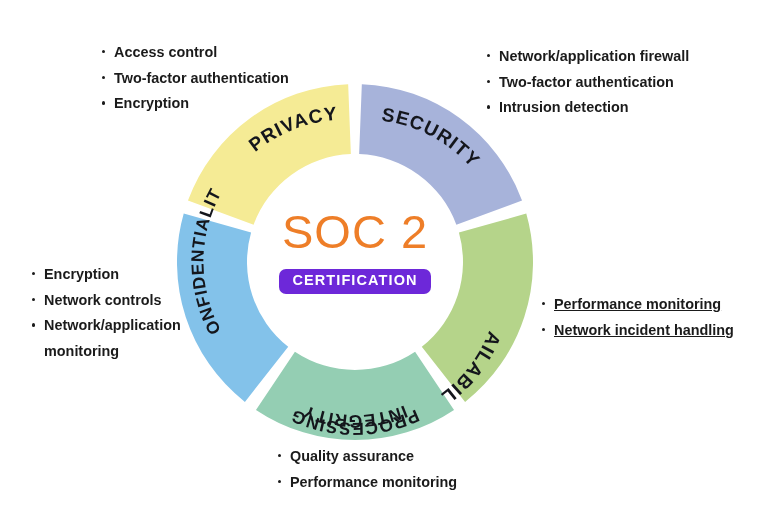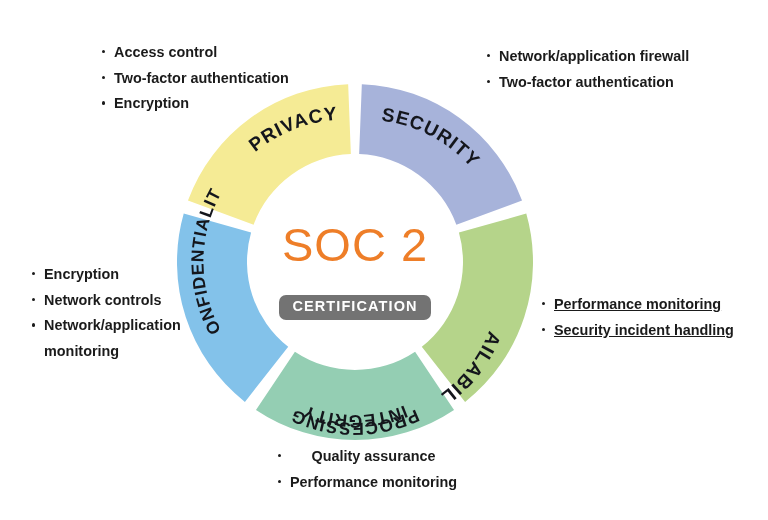--- a/index.html
+++ b/index.html
@@ -56,28 +56,28 @@
     width: 220px;
     text-align: center;
     pointer-events: none;
   }
   .soc2-title {
     font-size: 47px;
     font-weight: 400;
     letter-spacing: 1px;
     color: #ee7e28;
     line-height: 1;
-    margin: 16px;
+    margin: 3px;
     font-family: "Liberation Sans", "DejaVu Sans", sans-serif;
   }
   .cert-badge {
     display: inline-block;
     margin-top: 11px;
     padding: 4px 13px 5px 13px;
-    background: #737373;
+    background: #6d28d9;
     color: #ffffff;
     border-radius: 7px;
     font-size: 14.5px;
     font-weight: 700;
     letter-spacing: 1.1px;
     line-height: 1.08;
   }
 
   
   .bullet-list {
@@ -108,21 +108,21 @@
   .bullet-list li.wrap {
     white-space: normal;
     max-width: 150px;
   }
   .bullet-list li.wrap::before { top: 10px; }
 
   #list-privacy      { left: 101px; top: 40px; }
   #list-security     { left: 486px; top: 44px; }
   #list-confidentiality { left: 31px;  top: 262px; }
   #list-availability { left: 541px; top: 292px; text-decoration: underline; }
-  #list-processing   { left: 277px; top: 444px; text-align: center; }
+  #list-processing   { left: 277px; top: 444px; }
 </style>
 </head>
 <body>
 
 <div id="diagram-root">
 
   <div class="donut-wrap">
     <svg class="donut-svg" viewBox="0 0 356 356">
       <defs>
 
@@ -187,31 +187,32 @@
 
   <ul class="bullet-list" id="list-privacy">
     <li>Access control</li>
     <li>Two-factor authentication</li>
     <li>Encryption</li>
   </ul>
 
   <ul class="bullet-list" id="list-security">
     <li>Network/application firewall</li>
     <li>Two-factor authentication</li>
+    <li>Intrusion detection</li>
   </ul>
 
   <ul class="bullet-list" id="list-confidentiality">
     <li>Encryption</li>
     <li>Network controls</li>
     <li class="wrap">Network/application monitoring</li>
   </ul>
 
   <ul class="bullet-list" id="list-availability">
     <li>Performance monitoring</li>
-    <li>Security incident handling</li>
+    <li>Network incident handling</li>
   </ul>
 
   <ul class="bullet-list" id="list-processing">
     <li>Quality assurance</li>
     <li>Performance monitoring</li>
   </ul>
 
 </div>
 
 </body></html>

